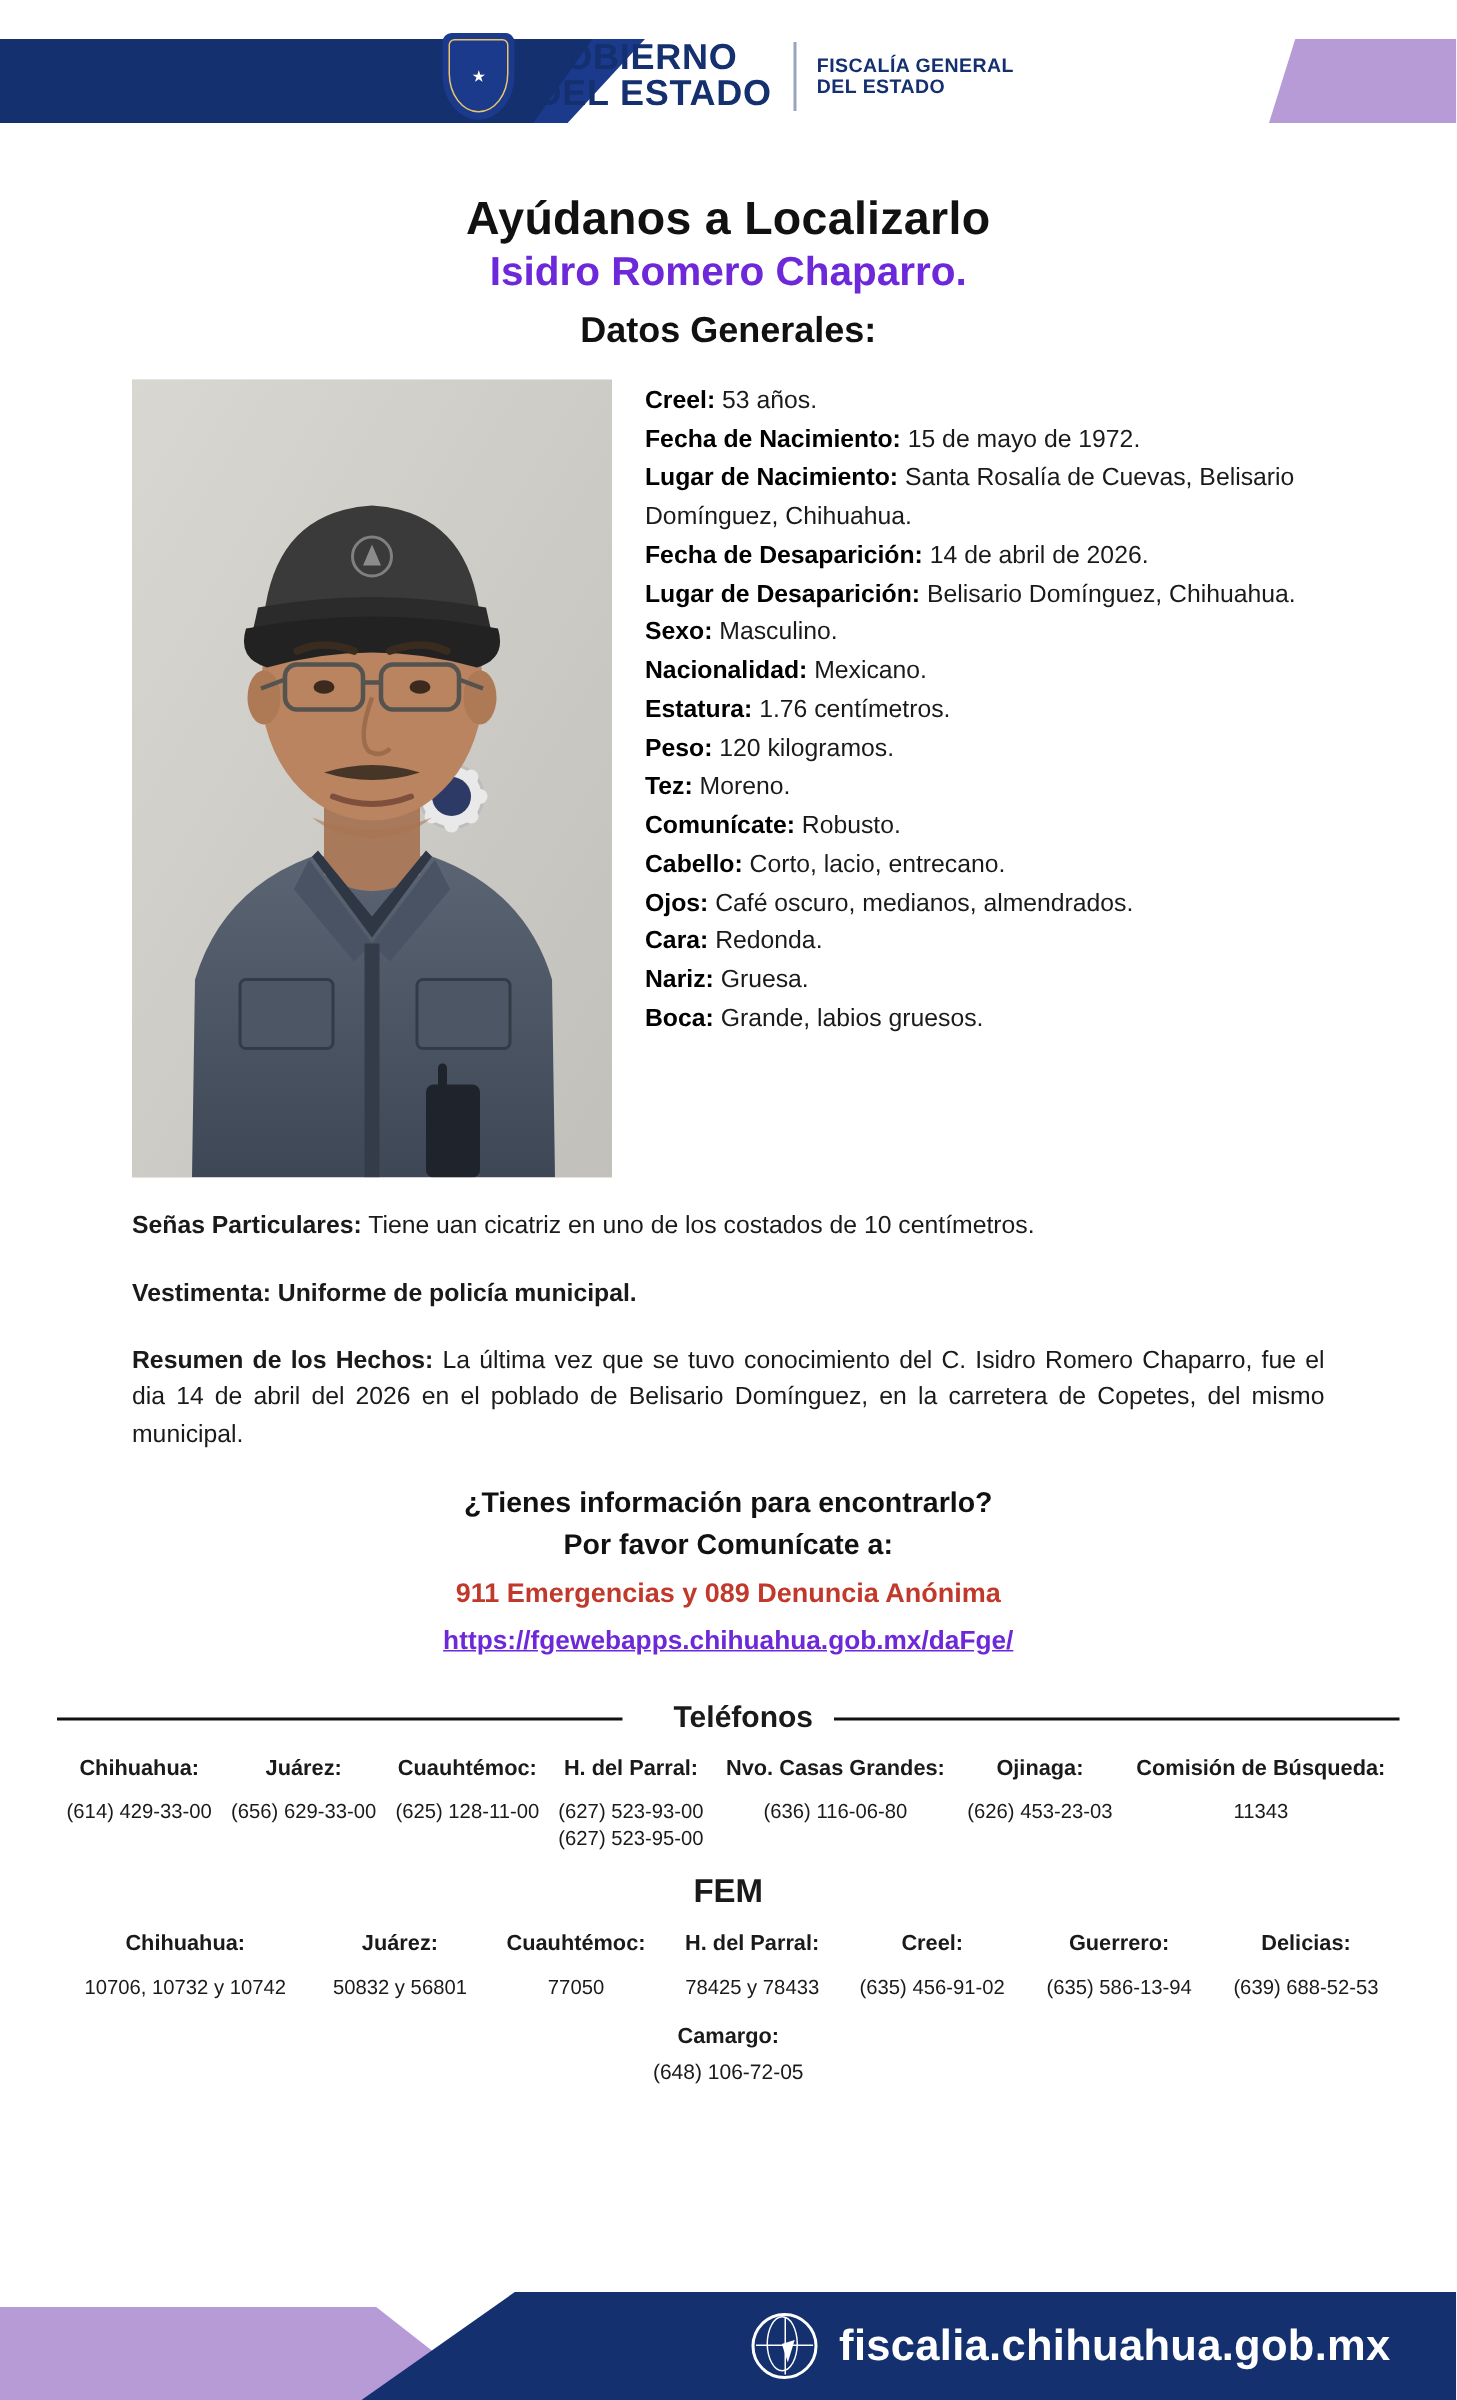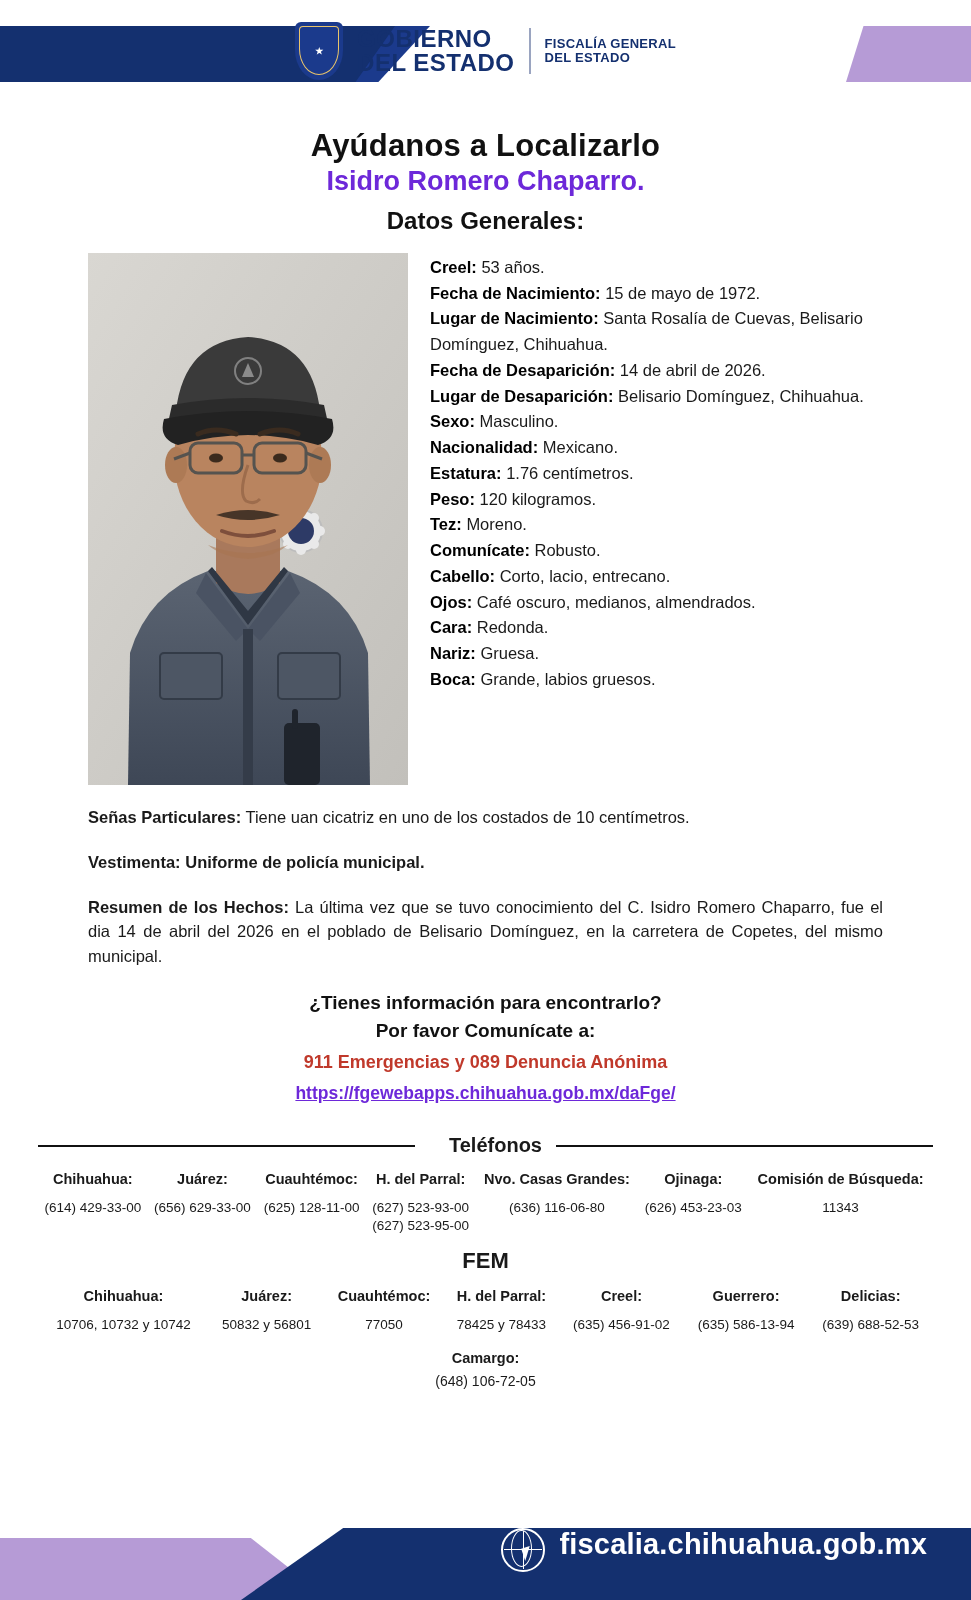--- a/index.html
+++ b/index.html
@@ -270,21 +270,21 @@
     background: #b69bd6;
     clip-path: polygon(0 0, 76% 0, 100% 100%, 0 100%);
   }
   .ft-blue {
     position: absolute;
     right: 0; bottom: 0;
     width: 730px; height: 72px;
     background: #14306f;
     clip-path: polygon(14% 0, 100% 0, 100% 100%, 0 100%);
     display: flex;
-    align-items: flex-start;
+    align-items: center;
     justify-content: flex-end;
     padding-right: 44px;
     box-sizing: border-box;
     gap: 14px;
   }
   .globe {
     width: 40px; height: 40px;
     border-radius: 50%;
     border: 2.5px solid #ffffff;
     position: relative;

